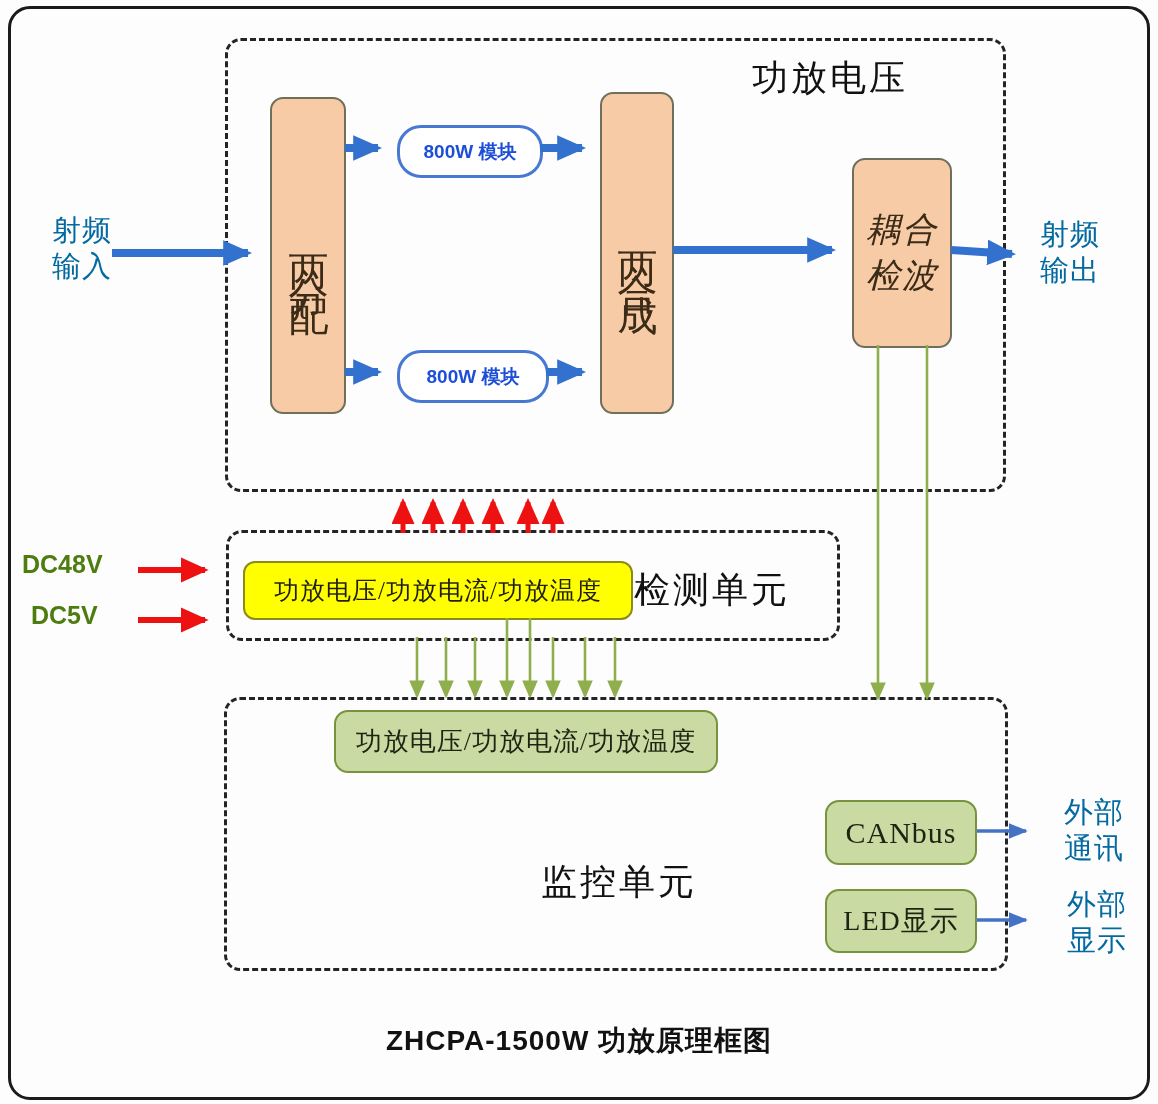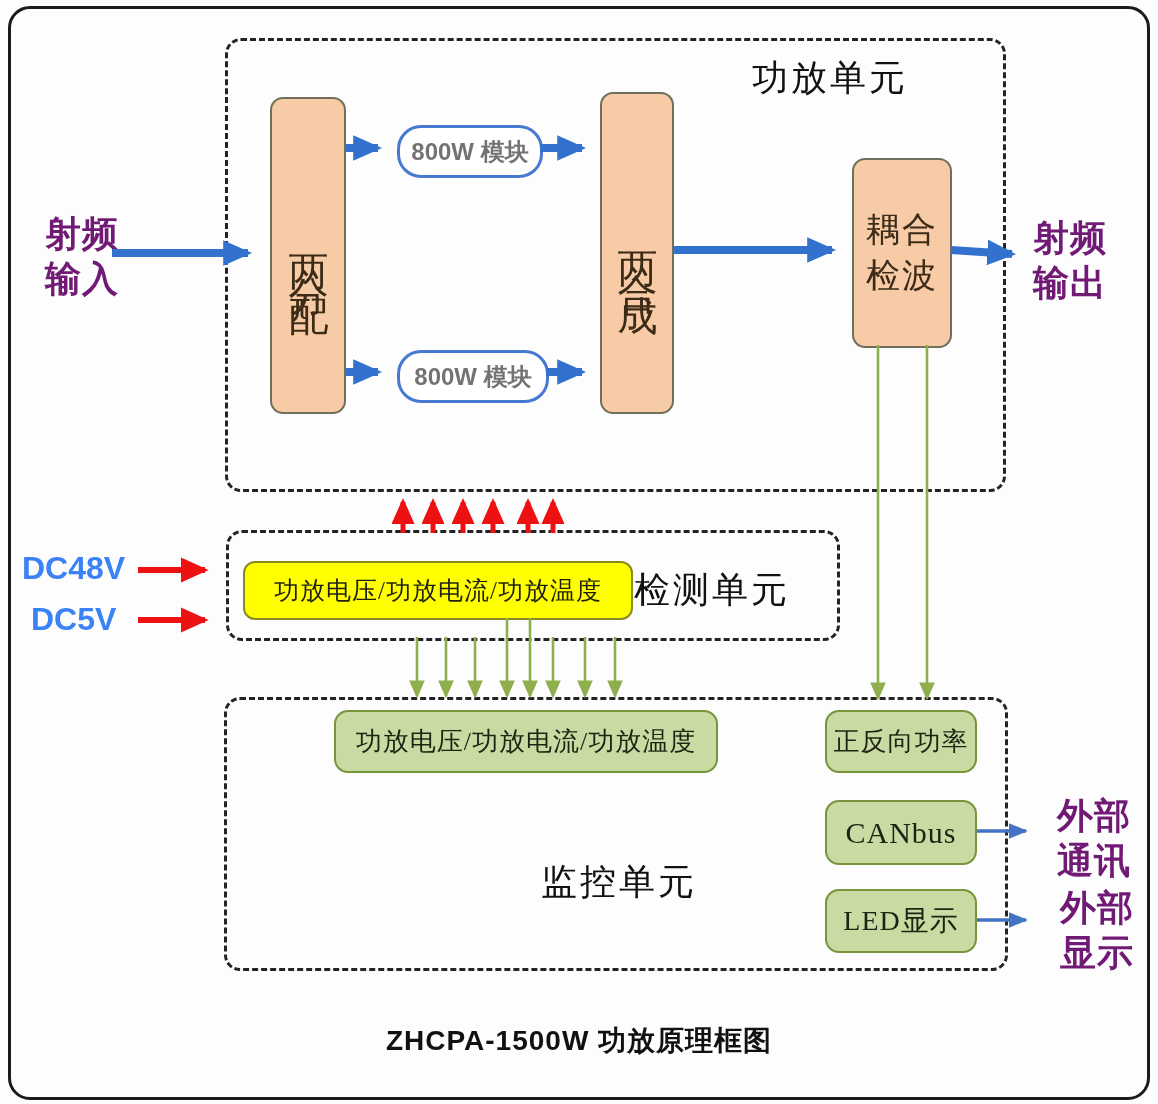--- a/index.html
+++ b/index.html
@@ -28,29 +28,29 @@
     writing-mode:vertical-lr;text-orientation:upright;
     font-size:40px;color:#3c2b17;letter-spacing:0.55em;line-height:1;
   }
   .coupler-text{
     font-size:34px;color:#3c2b17;text-align:center;line-height:1.35;white-space:pre-line;letter-spacing:2px;
   }
   .module-box{
     position:absolute;background:#ffffff;border:3px solid #4779d2;border-radius:24px;
     display:flex;align-items:center;justify-content:center;
     font-family:"Liberation Sans","DejaVu Sans",sans-serif;
-    font-weight:bold;font-size:24px;color:#737373;
+    font-weight:bold;font-size:19px;color:#1d4ed8;
   }
   .io-label{
-    position:absolute;font-size:36px;color:#701a75;line-height:1.25;
-    white-space:pre-line;text-align:center;letter-spacing:1px;font-weight:bold;
+    position:absolute;font-size:29px;color:#0369a1;line-height:1.25;
+    white-space:pre-line;text-align:center;letter-spacing:1px;
   }
   .dc-label{
     position:absolute;font-family:"Liberation Sans","DejaVu Sans",sans-serif;
-    font-weight:bold;font-size:32px;color:#3b82f6;white-space:nowrap;
+    font-weight:bold;font-size:25px;color:#4d7c0f;white-space:nowrap;
   }
   .yellow-box{
     position:absolute;background:#FFFF00;border:2.5px solid #8a8a1e;border-radius:12px;
     display:flex;align-items:center;justify-content:center;
     font-size:25px;color:#1f1f10;letter-spacing:1px;
   }
   .green-box{
     position:absolute;background:#C9DBA3;border:2.5px solid #77933C;border-radius:14px;
     display:flex;align-items:center;justify-content:center;
     font-size:26px;color:#1d2412;letter-spacing:1px;
@@ -63,35 +63,35 @@
   svg.wires{position:absolute;left:0;top:0;pointer-events:none;}
 </style>
 </head>
 <body>
 
 <div id="canvas">
 
   <div class="outer-frame"></div>
 
   <div class="dashed-box" style="left:225px;top:38px;width:775px;height:448px;"></div>
-  <div class="unit-label" style="left:752px;top:54px;">功放单元</div>
+  <div class="unit-label" style="left:752px;top:54px;">功放电压</div>
 
   <div class="orange-box" style="left:270px;top:97px;width:72px;height:313px;">
     <span class="vtext">两分配</span>
   </div>
 
   <div class="module-box" style="left:397px;top:125px;width:140px;height:47px;">800W 模块</div>
 
   <div class="module-box" style="left:397px;top:350px;width:146px;height:47px;">800W 模块</div>
 
   <div class="orange-box" style="left:600px;top:92px;width:70px;height:318px;">
     <span class="vtext">两合成</span>
   </div>
 
-  <div class="orange-box" style="left:852px;top:158px;width:96px;height:186px;">
+  <div class="orange-box" style="left:852px;top:158px;width:96px;height:186px;font-style:italic;">
     <span class="coupler-text">耦合
 检波</span>
   </div>
 
   <div class="io-label" style="left:40px;top:212px;width:84px;">射频
 输入</div>
   <div class="io-label" style="left:1028px;top:216px;width:84px;">射频
 输出</div>
 
   <div class="dashed-box" style="left:226px;top:530px;width:608px;height:105px;"></div>
@@ -99,21 +99,20 @@
   <div class="yellow-box" style="left:243px;top:561px;width:386px;height:55px;">功放电压/功放电流/功放温度</div>
 
   <div class="dc-label" style="left:22px;top:550px;">DC48V</div>
   <div class="dc-label" style="left:31px;top:601px;">DC5V</div>
 
   <div class="dashed-box" style="left:224px;top:697px;width:778px;height:268px;"></div>
   <div class="unit-label" style="left:528px;top:858px;margin-left:13px;">监控单元</div>
 
   <div class="green-box" style="left:334px;top:710px;width:380px;height:59px;">功放电压/功放电流/功放温度</div>
 
-  <div class="green-box" style="left:825px;top:710px;width:148px;height:59px;">正反向功率</div>
 
   <div class="green-box" style="left:825px;top:800px;width:148px;height:61px;font-size:30px;">CANbus</div>
 
   <div class="green-box" style="left:825px;top:889px;width:148px;height:60px;font-size:28px;">LED显示</div>
 
   <div class="io-label" style="left:1052px;top:794px;width:84px;">外部
 通讯</div>
   <div class="io-label" style="left:1055px;top:886px;width:84px;">外部
 显示</div>
 

